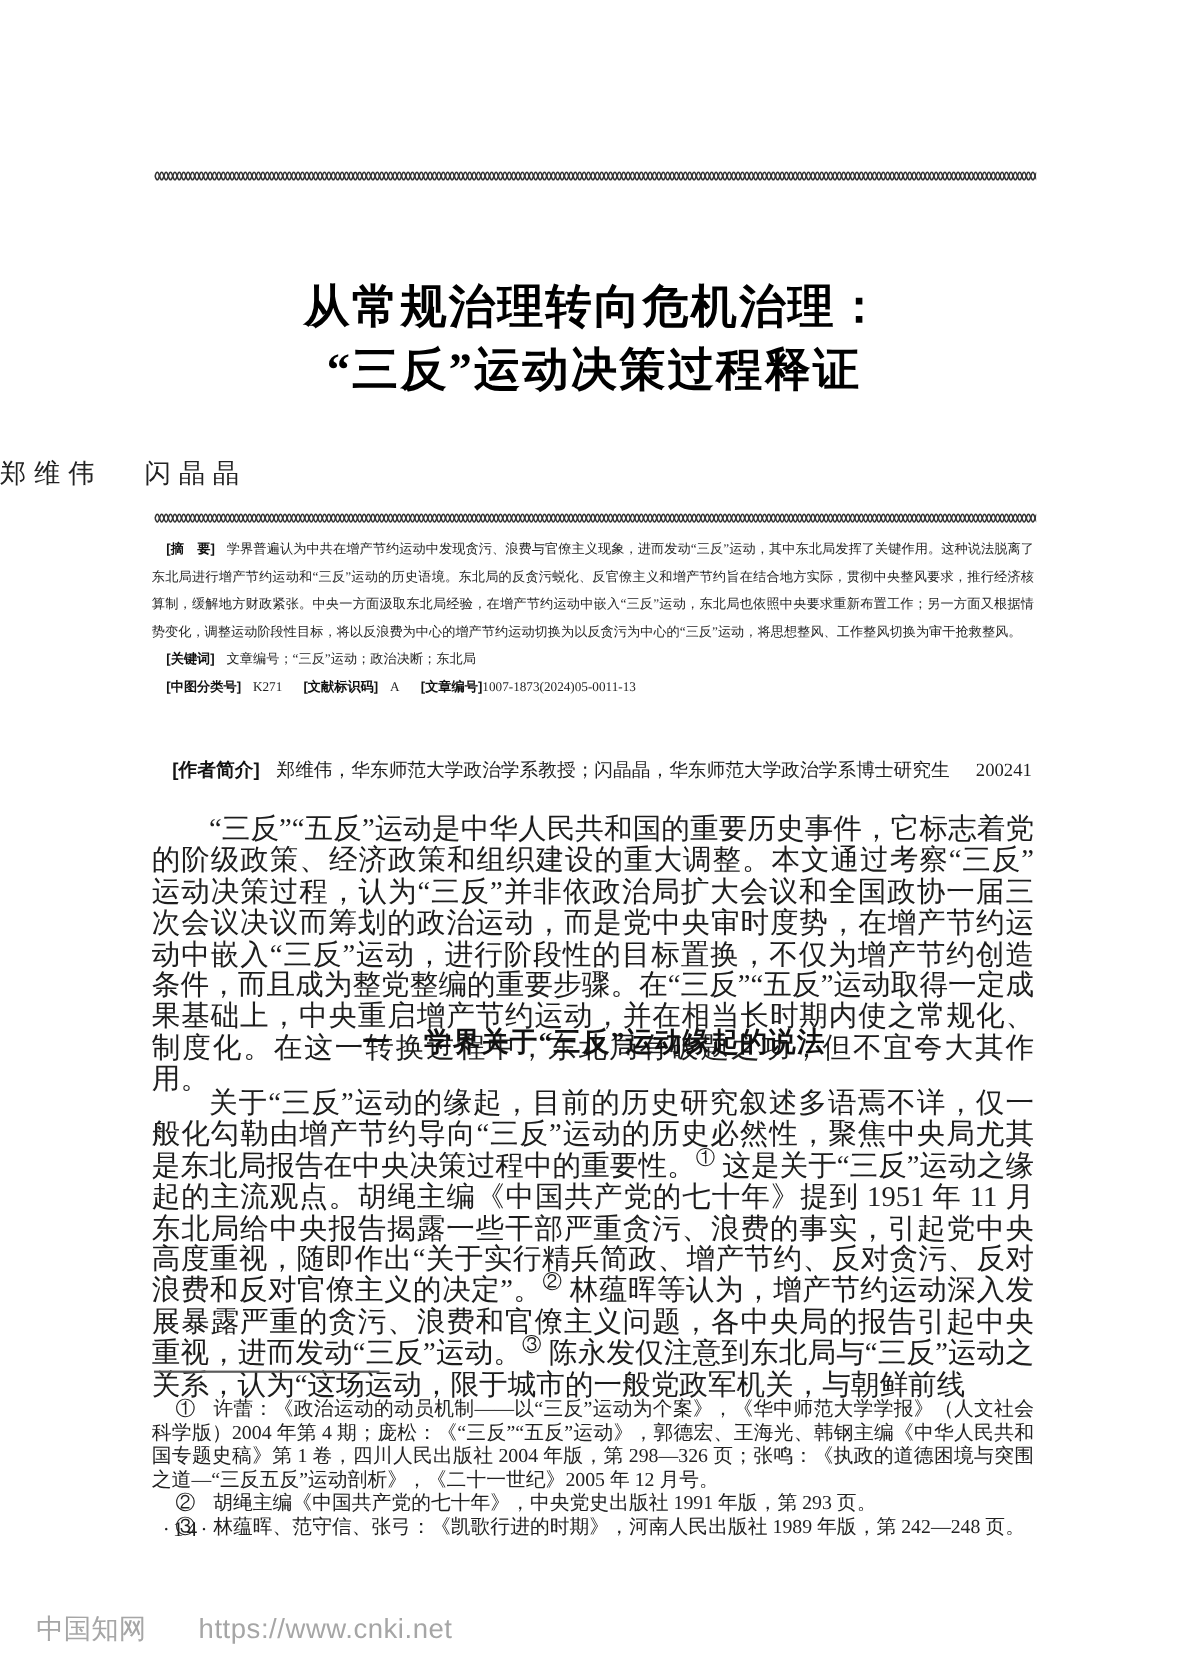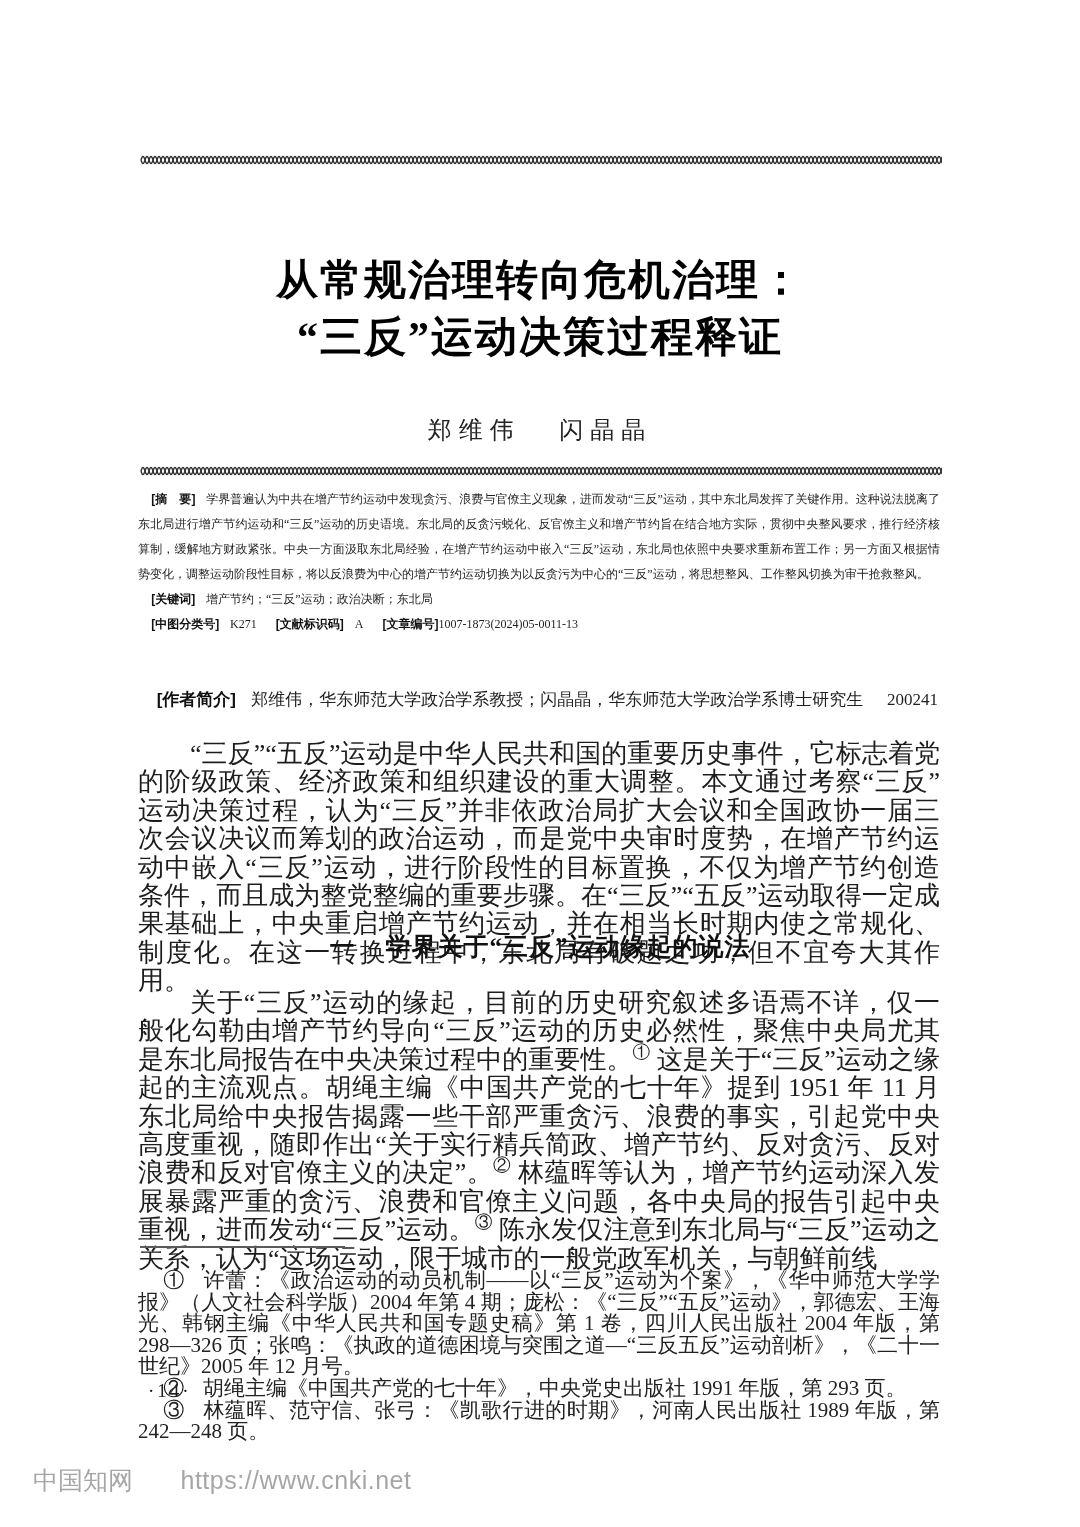--- a/index.html
+++ b/index.html
@@ -17,21 +17,21 @@
 
   .title{
     left:0;top:252px;width:1080px;
     text-align:center;
     font-size:42px;line-height:57px;
     font-weight:bold;color:#000;
     letter-spacing:2px;
   }
   .authors{
     left:0;top:414px;width:1080px;
-    text-align:center;
+    text-align:left;
     font-size:24px;color:#222;
   }
   .authors span{letter-spacing:7px;}
   .authors .a2{margin-left:1.6em;}
 
   .meta{
     left:138px;top:487px;width:802px;
     font-size:12px;line-height:25px;
     text-align:justify;
   }
@@ -67,21 +67,21 @@
     letter-spacing:1px;
   }
   .heading-num{margin-right:1.2em;}
 
   .fn-rule{
     left:140px;top:1246px;width:205px;height:0;
     border-top:2px solid #5a5a5a;
   }
   .footnotes{
     left:138px;top:1270px;width:802px;
-    font-size:21px;line-height:21.6px;
+    font-size:18px;line-height:21.6px;
     text-align:justify;color:#222;
   }
   .footnotes p{margin:0;text-indent:1.2em;}
   .fn-num{margin-right:0.9em;}
 
   .page-number{
     left:148px;top:1380px;
     font-size:19px;color:#1d1d1d;letter-spacing:3px;
   }
 
@@ -115,21 +115,21 @@
 
   <div class="abs" style="left:140px;top:464px;">
     <svg class="wave-svg" width="802" height="14" viewBox="0 0 802 14">
       <path class="wave" d="M1,7 q2,-7 4,0 t4,0 t4,0 t4,0 t4,0 t4,0 t4,0 t4,0 t4,0 t4,0 t4,0 t4,0 t4,0 t4,0 t4,0 t4,0 t4,0 t4,0 t4,0 t4,0 t4,0 t4,0 t4,0 t4,0 t4,0 t4,0 t4,0 t4,0 t4,0 t4,0 t4,0 t4,0 t4,0 t4,0 t4,0 t4,0 t4,0 t4,0 t4,0 t4,0 t4,0 t4,0 t4,0 t4,0 t4,0 t4,0 t4,0 t4,0 t4,0 t4,0 t4,0 t4,0 t4,0 t4,0 t4,0 t4,0 t4,0 t4,0 t4,0 t4,0 t4,0 t4,0 t4,0 t4,0 t4,0 t4,0 t4,0 t4,0 t4,0 t4,0 t4,0 t4,0 t4,0 t4,0 t4,0 t4,0 t4,0 t4,0 t4,0 t4,0 t4,0 t4,0 t4,0 t4,0 t4,0 t4,0 t4,0 t4,0 t4,0 t4,0 t4,0 t4,0 t4,0 t4,0 t4,0 t4,0 t4,0 t4,0 t4,0 t4,0 t4,0 t4,0 t4,0 t4,0 t4,0 t4,0 t4,0 t4,0 t4,0 t4,0 t4,0 t4,0 t4,0 t4,0 t4,0 t4,0 t4,0 t4,0 t4,0 t4,0 t4,0 t4,0 t4,0 t4,0 t4,0 t4,0 t4,0 t4,0 t4,0 t4,0 t4,0 t4,0 t4,0 t4,0 t4,0 t4,0 t4,0 t4,0 t4,0 t4,0 t4,0 t4,0 t4,0 t4,0 t4,0 t4,0 t4,0 t4,0 t4,0 t4,0 t4,0 t4,0 t4,0 t4,0 t4,0 t4,0 t4,0 t4,0 t4,0 t4,0 t4,0 t4,0 t4,0 t4,0 t4,0 t4,0 t4,0 t4,0 t4,0 t4,0 t4,0 t4,0 t4,0 t4,0 t4,0 t4,0 t4,0 t4,0 t4,0 t4,0 t4,0 t4,0 t4,0 t4,0 t4,0 t4,0 t4,0 t4,0 t4,0 t4,0 t4,0 t4,0 t4,0 t4,0 t4,0 t4,0 t4,0 t4,0 t4,0 t4,0 t4,0 t4,0 t4,0 t4,0 t4,0 t4,0 t4,0 t4,0 t4,0 t4,0 t4,0"></path>
       <path class="wave" d="M1,7 q2,7 4,0 t4,0 t4,0 t4,0 t4,0 t4,0 t4,0 t4,0 t4,0 t4,0 t4,0 t4,0 t4,0 t4,0 t4,0 t4,0 t4,0 t4,0 t4,0 t4,0 t4,0 t4,0 t4,0 t4,0 t4,0 t4,0 t4,0 t4,0 t4,0 t4,0 t4,0 t4,0 t4,0 t4,0 t4,0 t4,0 t4,0 t4,0 t4,0 t4,0 t4,0 t4,0 t4,0 t4,0 t4,0 t4,0 t4,0 t4,0 t4,0 t4,0 t4,0 t4,0 t4,0 t4,0 t4,0 t4,0 t4,0 t4,0 t4,0 t4,0 t4,0 t4,0 t4,0 t4,0 t4,0 t4,0 t4,0 t4,0 t4,0 t4,0 t4,0 t4,0 t4,0 t4,0 t4,0 t4,0 t4,0 t4,0 t4,0 t4,0 t4,0 t4,0 t4,0 t4,0 t4,0 t4,0 t4,0 t4,0 t4,0 t4,0 t4,0 t4,0 t4,0 t4,0 t4,0 t4,0 t4,0 t4,0 t4,0 t4,0 t4,0 t4,0 t4,0 t4,0 t4,0 t4,0 t4,0 t4,0 t4,0 t4,0 t4,0 t4,0 t4,0 t4,0 t4,0 t4,0 t4,0 t4,0 t4,0 t4,0 t4,0 t4,0 t4,0 t4,0 t4,0 t4,0 t4,0 t4,0 t4,0 t4,0 t4,0 t4,0 t4,0 t4,0 t4,0 t4,0 t4,0 t4,0 t4,0 t4,0 t4,0 t4,0 t4,0 t4,0 t4,0 t4,0 t4,0 t4,0 t4,0 t4,0 t4,0 t4,0 t4,0 t4,0 t4,0 t4,0 t4,0 t4,0 t4,0 t4,0 t4,0 t4,0 t4,0 t4,0 t4,0 t4,0 t4,0 t4,0 t4,0 t4,0 t4,0 t4,0 t4,0 t4,0 t4,0 t4,0 t4,0 t4,0 t4,0 t4,0 t4,0 t4,0 t4,0 t4,0 t4,0 t4,0 t4,0 t4,0 t4,0 t4,0 t4,0 t4,0 t4,0 t4,0 t4,0 t4,0 t4,0 t4,0 t4,0 t4,0 t4,0 t4,0 t4,0 t4,0 t4,0 t4,0 t4,0 t4,0 t4,0 t4,0 t4,0"></path>
     </svg>
   </div>
 
   <div class="abs meta">
     <p><span class="label gap-r">[摘　要]</span><span>学界普遍认为中共在增产节约运动中发现贪污、浪费与官僚主义现象，进而发动“三反”运动，其中东北局发挥了关键作用。这种说法脱离了东北局进行增产节约运动和“三反”运动的历史语境。东北局的反贪污蜕化、反官僚主义和增产节约旨在结合地方实际，贯彻中央整风要求，推行经济核算制，缓解地方财政紧张。中央一方面汲取东北局经验，在增产节约运动中嵌入“三反”运动，东北局也依照中央要求重新布置工作；另一方面又根据情势变化，调整运动阶段性目标，将以反浪费为中心的增产节约运动切换为以反贪污为中心的“三反”运动，将思想整风、工作整风切换为审干抢救整风。</span></p>
-    <p><span class="label gap-r">[关键词]</span><span>增产节约；“三反”运动；政治决断；东北局</span></p>
+    <p><span class="label gap-r">[关键词]</span><span>文章编号；“三反”运动；政治决断；东北局</span></p>
     <p><span class="label gap-r">[中图分类号]</span><span class="gap-r2">K271</span><span class="label gap-r">[文献标识码]</span><span class="gap-r2">A</span><span class="label">[文章编号]</span><span>1007-1873(2024)05-0011-13</span></p>
   </div>
 
   <div class="abs bio">
     <p><span class="label gap-r">[作者简介]</span><span>郑维伟，华东师范大学政治学系教授；闪晶晶，华东师范大学政治学系博士研究生</span><span class="zip">200241</span></p>
   </div>
 
   <div id="para1" class="abs body-para">
     <p>“三反”“五反”运动是中华人民共和国的重要历史事件，它标志着党的阶级政策、经济政策和组织建设的重大调整。本文通过考察“三反”运动决策过程，认为“三反”并非依政治局扩大会议和全国政协一届三次会议决议而筹划的政治运动，而是党中央审时度势，在增产节约运动中嵌入“三反”运动，进行阶段性的目标置换，不仅为增产节约创造条件，而且成为整党整编的重要步骤。在“三反”“五反”运动取得一定成果基础上，中央重启增产节约运动，并在相当长时期内使之常规化、制度化。在这一转换过程中，东北局有破题之功，但不宜夸大其作用。</p>
   </div>

